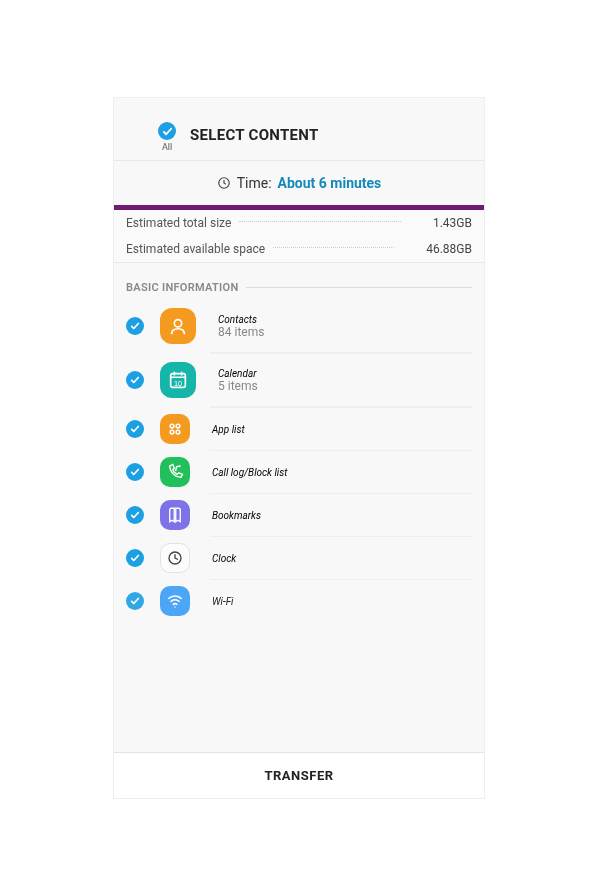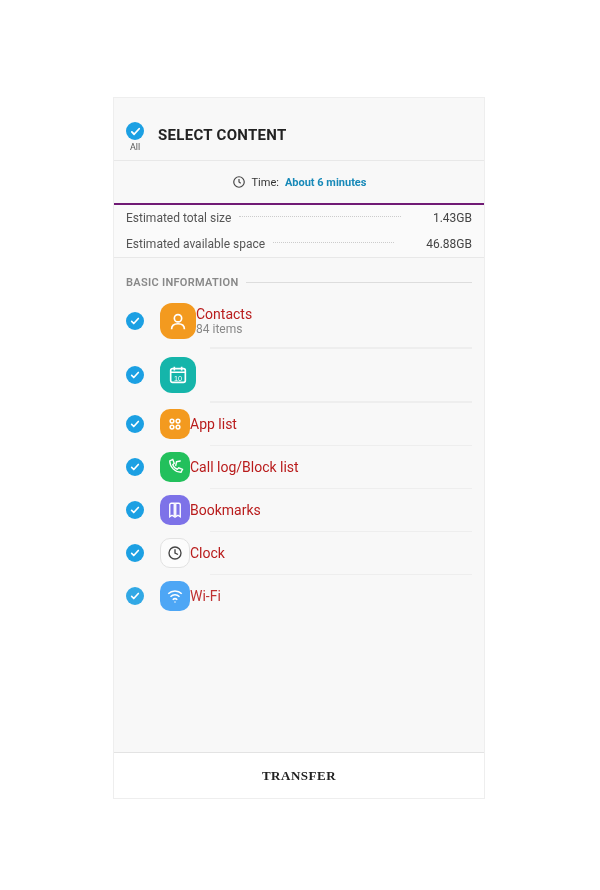--- a/index.html
+++ b/index.html
@@ -24,47 +24,48 @@
     display: flex;
     align-items: flex-end;
     padding: 24px 12px 8px 12px;
     border-bottom: 1px solid #e8e8e8;
   }
   .all-col {
     display: flex;
     flex-direction: column;
     align-items: center;
     margin-right: 14px;
+    margin-left: 32px;
   }
   .all-check {
     width: 18px; height: 18px;
     border-radius: 50%;
     background: #1ca0e3;
     display:flex; align-items:center; justify-content:center;
   }
   .all-check svg { width: 11px; height: 11px; }
   .all-label { font-size: 9px; color: #555; margin-top: 2px; }
   .title {
     font-size: 15px;
     font-weight: 700;
     color: #222;
     letter-spacing: 0.3px;
     padding-bottom: 8px;
   }
   .time-row {
     display:flex; align-items:center; justify-content:center;
     padding: 14px 0;
-    font-size: 11px;
+    font-size: 14px;
     color: #333;
   }
   .time-row .clock-icon { width:14px; height:14px; margin-right:6px; }
   .time-row .label { color:#333; margin-right:6px; }
   .time-row .value { color:#1789b8; font-weight:700; }
   .info-block {
-    border-top: 2px solid #701a75;
+    border-top: 5px solid #701a75;
     border-bottom: 1px solid #e8e8e8;
     padding: 0 12px;
     background:#fafafa;
   }
   .info-row {
     display:flex;
     padding: 6px 0;
     font-size: 12px;
     color:#555;
     align-items:center;
@@ -102,41 +103,41 @@
     display:flex; align-items:center; justify-content:center;
     flex:0 0 18px;
     margin-right:16px;
   }
   .check svg { width:10px; height:10px; }
   .app-icon {
     width:36px; height:36px;
     border-radius:12px;
     display:flex; align-items:center; justify-content:center;
     flex:0 0 36px;
-    margin-right:0;
+    margin-right:22px;
     color:#fff;
   }
   .app-icon svg { width:22px; height:22px; }
   .item-text { flex:1; min-width:0; }
-  .item-title { font-size:14px; color:#b91c1c; }
+  .item-title { font-size:10px; color:#000000;font-style:italic; }
   .item-sub { font-size:12px; color:#888; margin-top:0; }
   .gear-btn {
     width:22px; height:22px;
     color:#1ca0e3;
     display:flex; align-items:center; justify-content:center;
     flex:0 0 22px;
   }
   .gear-btn svg { width:20px; height:20px; }
   .footer {
     position:absolute;
     left:0; right:0; bottom:0;
     height:46px;
     background:#fff;
     border-top:1px solid #e3e3e3;
-    display:flex; align-items:center; justify-content:center;font-family:Liberation Serif, serif;
+    display:flex; align-items:center; justify-content:center;
   }
   .footer-btn {
     font-size:13px;
     font-weight:700;
     color:#222;
     letter-spacing:0.5px;
   }
   
   .bg-orange { background:#f39a1f; }
   .bg-teal   { background:#15b5aa; }
@@ -225,20 +226,24 @@
             <polyline points="4,13 9,18 20,6"></polyline>
           </svg>
       </div>
       <div class="app-icon bg-teal">
         <svg viewBox="0 0 24 24" fill="none" stroke="#fff" stroke-width="1.8">
             <rect x="4" y="5" width="16" height="15" rx="2"></rect>
             <path d="M4 9h16M8 3v4M16 3v4"></path>
             <text x="12" y="18" font-size="8" text-anchor="middle" fill="#fff" stroke="none" font-family="Arial">10</text>
           </svg>
       </div>
+      <div class="item-text">
+        <div class="item-title">Calendar</div>
+        <div class="item-sub">5 items</div>
+      </div>
     </div>
     <div class="item-divider"></div>
 
     <div class="item-divider"></div>
 
     <div class="item small-item">
       <div class="check">
         <svg viewBox="0 0 24 24" fill="none" stroke="#fff" stroke-width="4" stroke-linecap="round" stroke-linejoin="round">
             <polyline points="4,13 9,18 20,6"></polyline>
           </svg>

